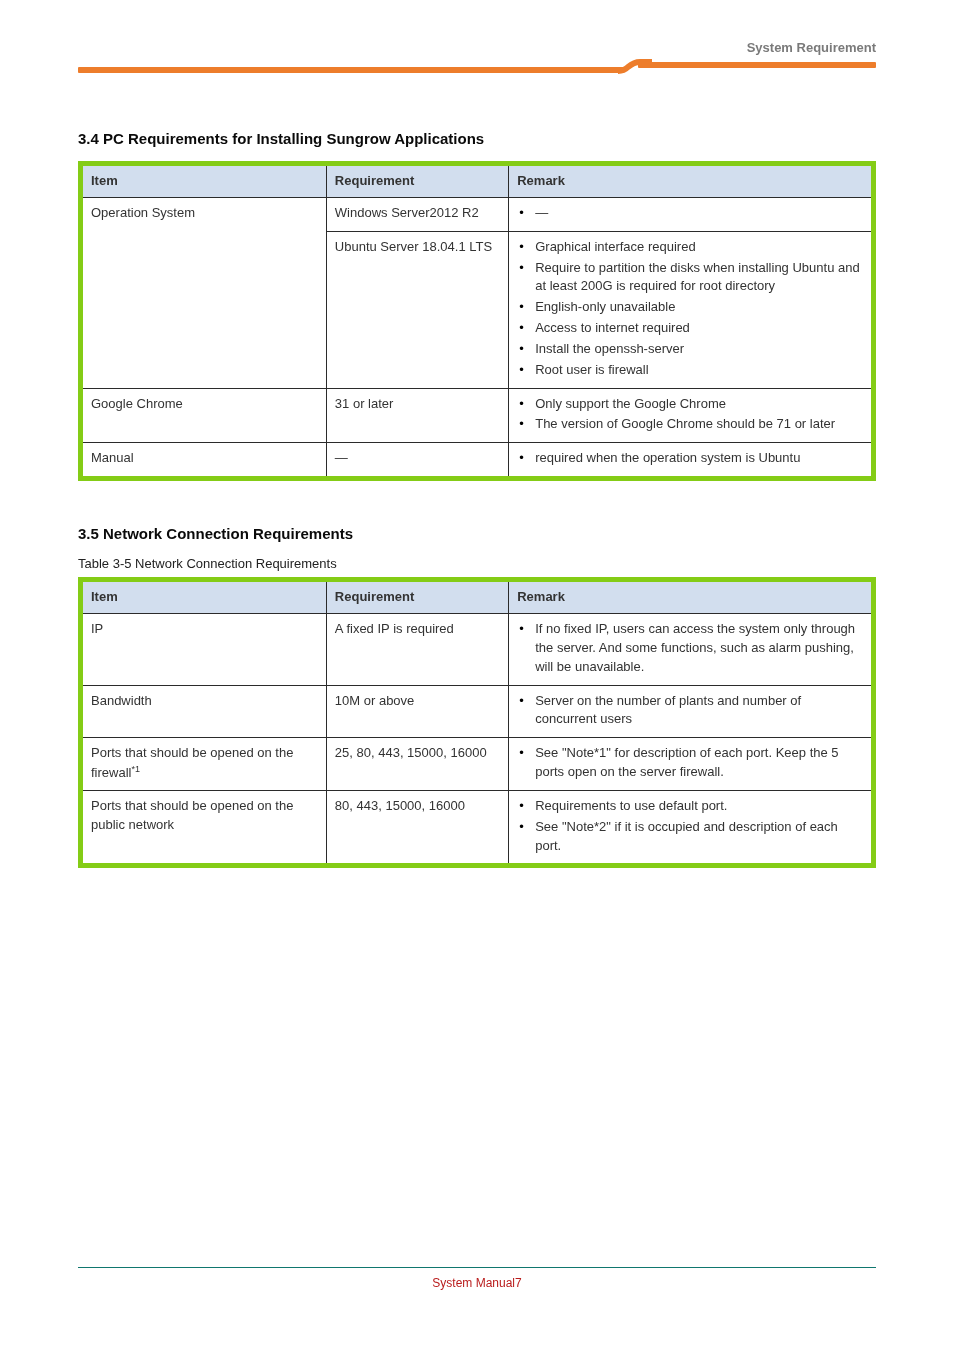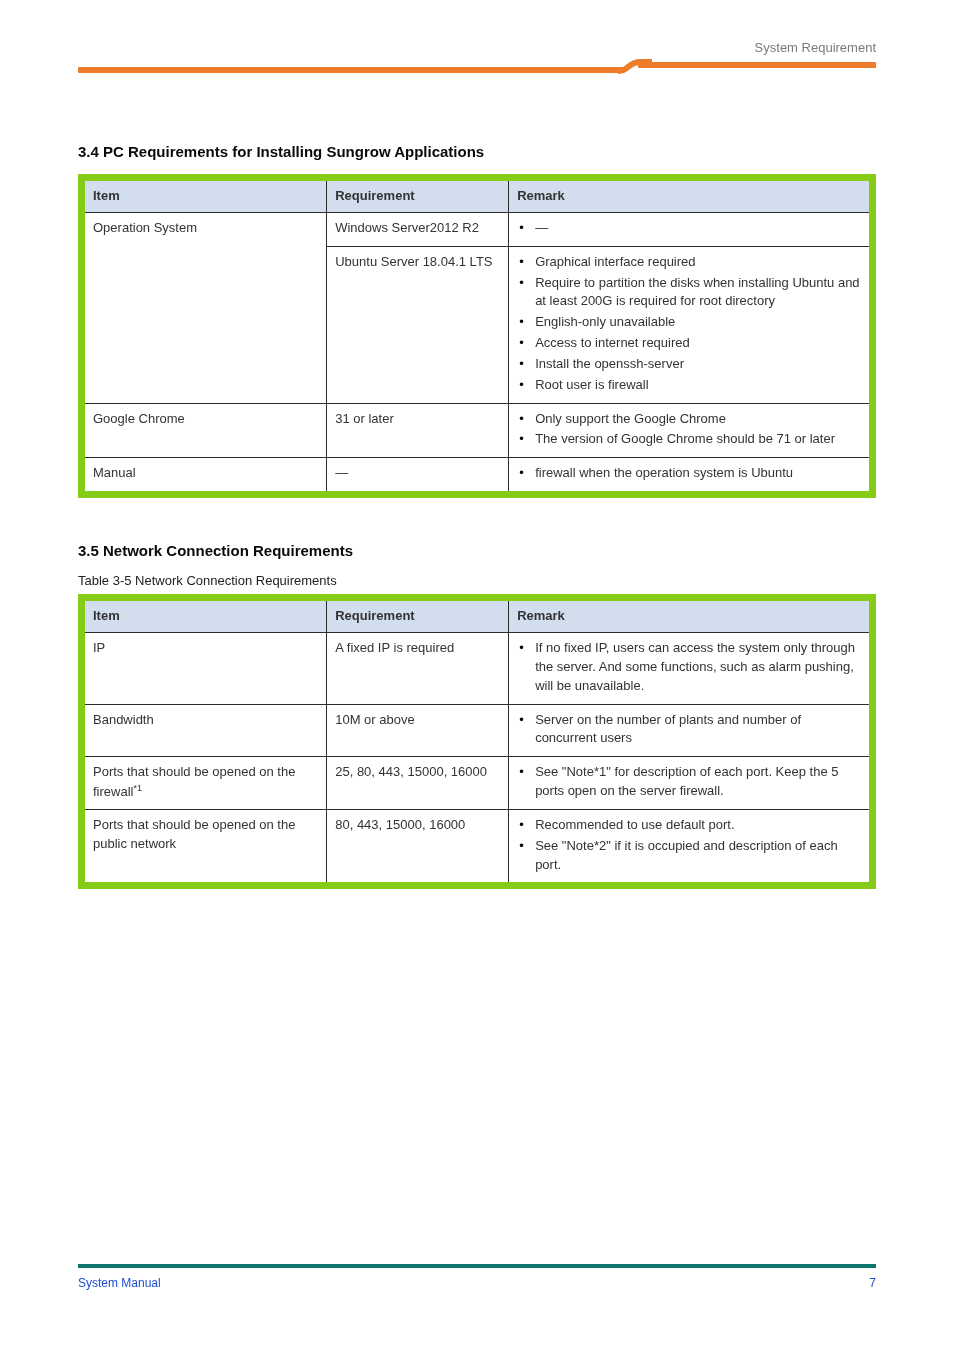--- a/index.html
+++ b/index.html
@@ -9,20 +9,21 @@
     background: #fff;
     font-family: "Segoe UI", Arial, sans-serif;
     position: relative;
     color: #333;
     font-size: 13.5px;
   }
   .header-bar {
     position: relative;
     height: 82px;
     width: 100%;
+    font-weight: bold;
   }
   .orange-left {
     position: absolute;
     left: 78px;
     top: 67px;
     height: 6px;
     background: #ed7d2b;
     width: 546px;
     border-radius: 1px;
   }
@@ -53,30 +54,30 @@
   .content {
     padding: 0 78px;
   }
   h2.section {
     font-size: 15px;
     font-weight: 700;
     color: #0a0a0a;
     margin-top: 44px;
     margin-bottom: 14px;
   }
-  h2.section.first { margin-top: 61px; }
+  h2.section.first { margin-top: 48px; }
   p.caption {
     font-size: 13px;
     margin-bottom: 6px;
     color: #222;
   }
   table.req {
     width: 100%;
     border-collapse: collapse;
-    border: 7px solid #84cc16;
+    border: 5px solid #84cc16;
     table-layout: fixed;
     margin-bottom: 8px;
   }
   table.req th, table.req td {
     border: 1px solid #2b2b2b;
     font-size: 13px;
     vertical-align: top;
     padding: 6px 8px 6px 8px;
     line-height: 1.45;
   }
@@ -103,26 +104,26 @@
     left: 2px;
     top: 0;
     font-size: 13px;
     color: #000;
   }
   .footer {
     position: absolute;
     bottom: 60px;
     left: 78px;
     right: 78px;
-    border-top: 4px solid #0f766e;
+    border-top: 1px solid #0f766e;
     padding-top: 8px;
     display: flex;
-    justify-content: space-between;
+    justify-content: center;
     font-size: 12px;
-    color: #1d4ed8;
+    color: #b91c1c;
   }
   .notemark { font-size: 9px; vertical-align: super; }
 </style>
 </head>
 <body>
 
 <div class="header-bar">
   <div class="orange-left"></div>
   <div class="orange-kink">
     <svg width="34" height="20" viewBox="0 0 34 20">
@@ -181,21 +182,21 @@
             <li>Only support the Google Chrome</li>
             <li>The version of Google Chrome should be 71 or later</li>
           </ul>
         </td>
       </tr>
       <tr>
         <td>Manual</td>
         <td>—</td>
         <td>
             <ul class="bul">
-              <li>firewall when the operation system is Ubuntu</li>
+              <li>required when the operation system is Ubuntu</li>
             </ul>
           </td>
       </tr>
     </tbody>
   </table>
 
   <h2 class="section">3.5 Network Connection Requirements</h2>
   <p class="caption">Table 3-5 Network Connection Requirements</p>
 
   <table class="req">
@@ -237,21 +238,21 @@
             <ul class="bul">
               <li>See "Note*1" for description of each port. Keep the 5 ports open on the server firewall.</li>
             </ul>
           </td>
       </tr>
       <tr>
         <td>Ports that should be opened on the public network</td>
         <td>80, 443, 15000, 16000</td>
         <td>
           <ul class="bul">
-            <li>Recommended to use default port.</li>
+            <li>Requirements to use default port.</li>
             <li>See "Note*2" if it is occupied and description of each port.</li>
           </ul>
         </td>
       </tr>
     </tbody>
   </table>
 
 </div>
 
 <div class="footer">

